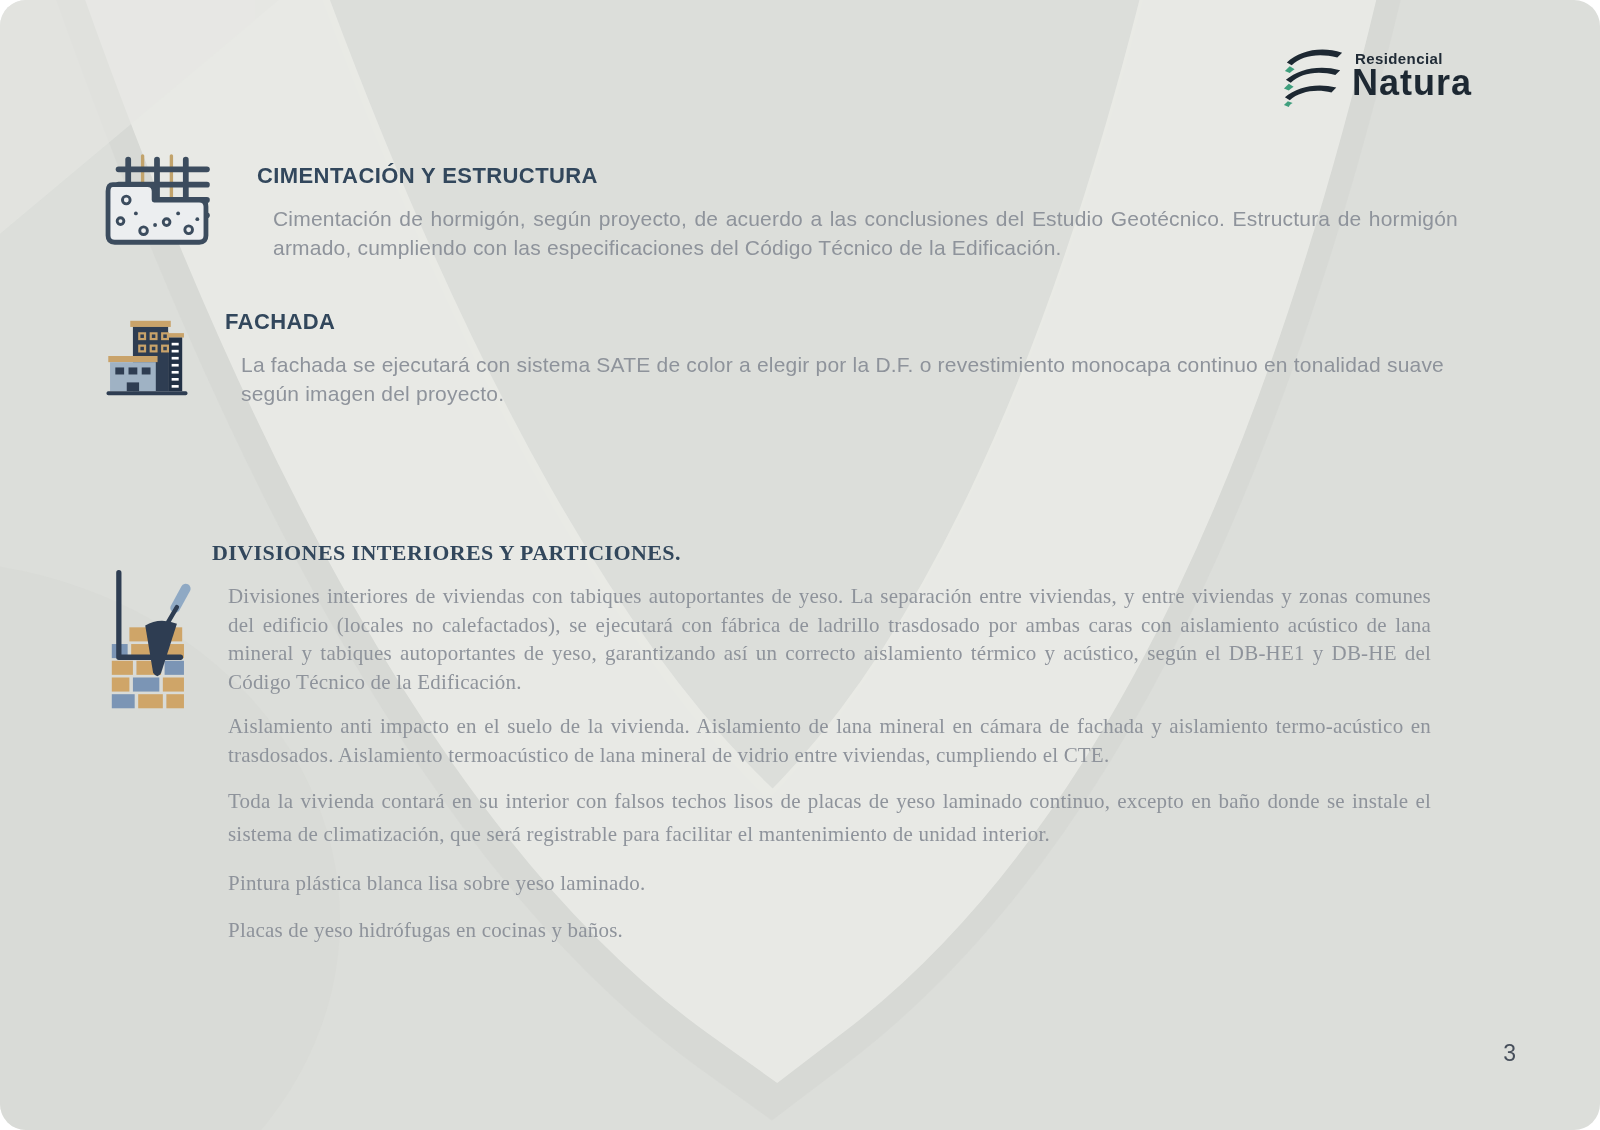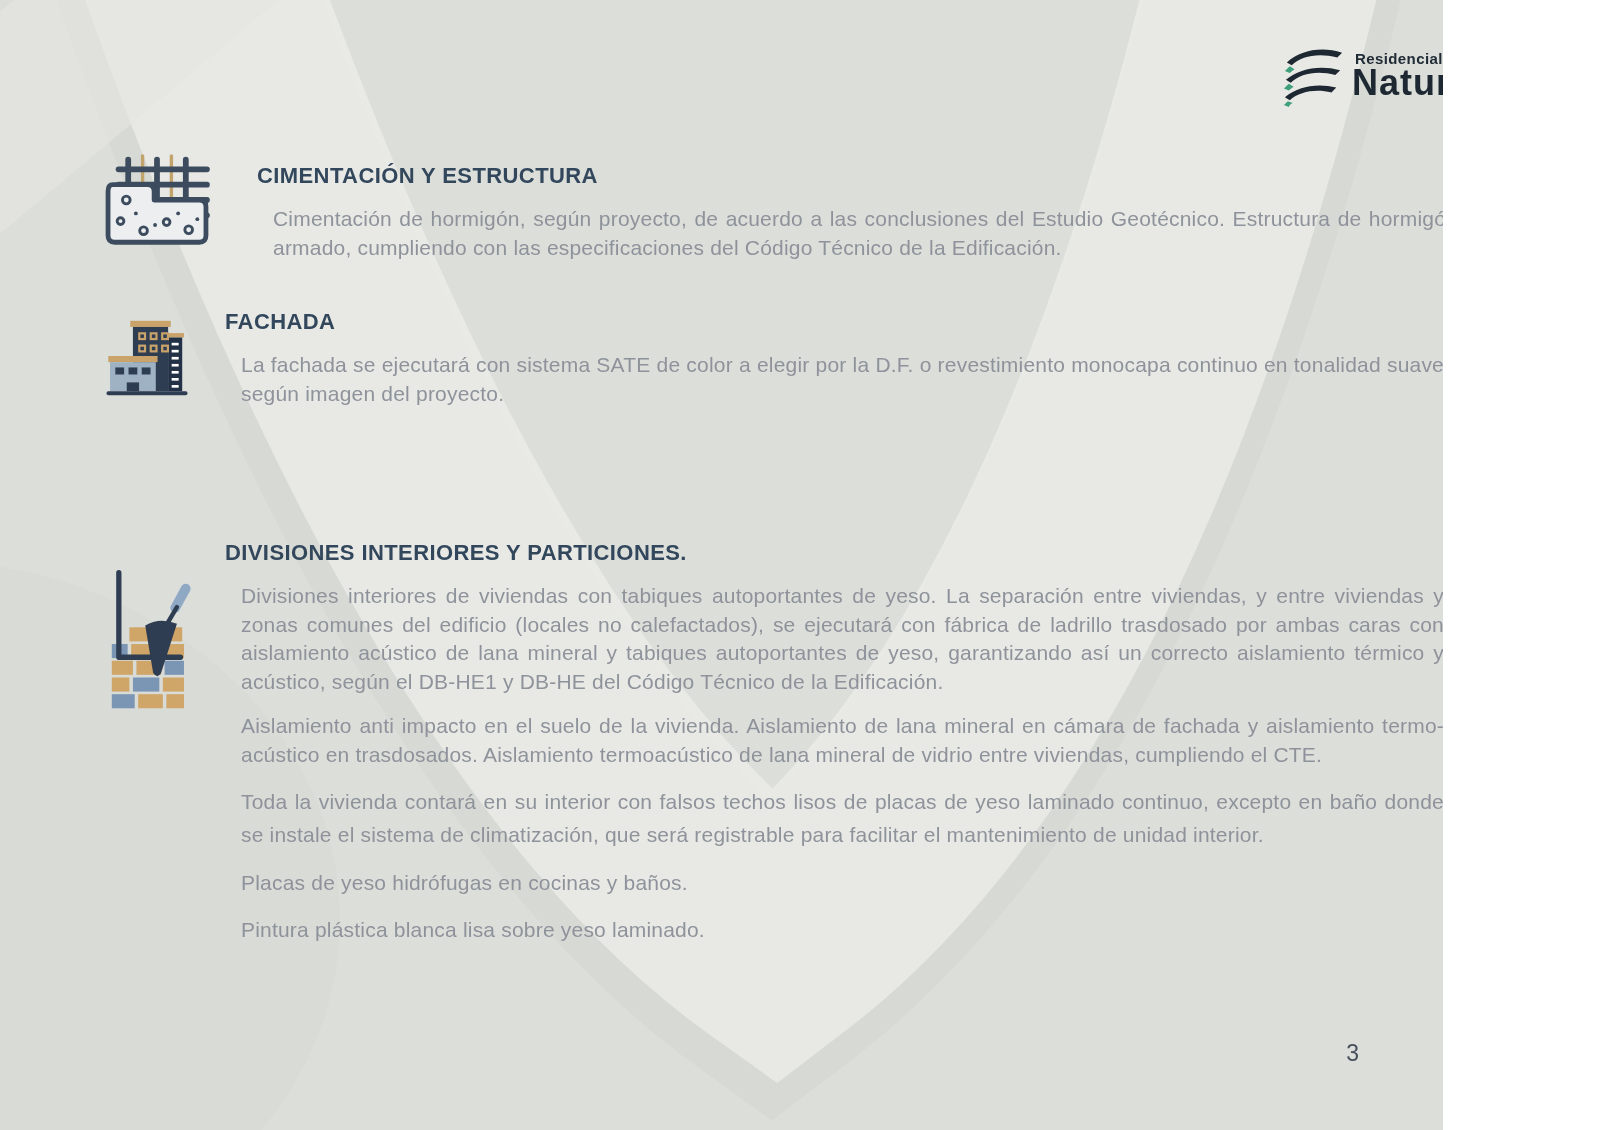--- a/index.html
+++ b/index.html
@@ -1,21 +1,22 @@
 <!DOCTYPE html>
 <html><head>
 <meta charset="utf-8">
 <style>
   html,body{margin:0;padding:0;}
   .page{
     position:relative;
-    width:1443px;height:1130px;
+    width:1600px;height:1130px;
     background:#dcdeda;
     overflow:hidden;
     font-family:"Liberation Sans",sans-serif;
+    border-radius:26px;
   }
   .watermark{position:absolute;inset:0;pointer-events:none;}
 
   
   .logo{
     position:absolute;left:1280px;top:40px;width:240px;height:70px;
     display:flex;align-items:center;
   }
   .logo-icon{width:68px;height:64px;flex:0 0 auto;}
   .logo-text{display:flex;flex-direction:column;margin-left:4px;}
@@ -40,21 +41,21 @@
   }
   .sec p.justify{text-align:justify;}
   .sec p + p{margin-top:13px;}
 
   #content-1{position:absolute;left:257px;top:163px;width:1217px;}
   #icon-1{left:98px;top:152px;width:118px;height:96px;}
 
   #content-2{position:absolute;left:225px;top:309px;width:1235px;}
   #icon-2{left:103px;top:310px;width:88px;height:92px;}
 
-  #content-3{position:absolute;left:225px;top:540px;width:1235px;}
+  #content-3{position:absolute;left:212px;top:540px;width:1235px;font-family:Liberation Serif, serif;}
   #icon-3{left:103px;top:562px;width:88px;height:150px;}
   #content-3 p.loose{line-height:33px;margin-top:16px;}
   #content-3 p.single{margin-top:18px;}
 
   .page-number{
     position:absolute;right:84px;top:1040px;
     font-size:23px;color:#474f5b;
   }
 </style>
 </head>
@@ -188,18 +189,18 @@
 
     <path d="M82 52 L94 30" stroke="#8fa9c4" stroke-width="11" stroke-linecap="round"></path>
     <path d="M74 68 L84 51" stroke="#2e3d52" stroke-width="5" stroke-linecap="round"></path>
     <path d="M48 72 Q64 62 84 70 L66 126 Q62 133 57 126 Z" fill="#2e3d52"></path>
   </svg>
   <section class="sec" id="content-3">
     <h2 class="sec-title">DIVISIONES INTERIORES Y PARTICIONES.</h2>
     <p class="justify">Divisiones interiores de viviendas con tabiques autoportantes de yeso. La separación entre viviendas, y entre viviendas y zonas comunes del edificio (locales no calefactados), se ejecutará con fábrica de ladrillo trasdosado por ambas caras con aislamiento acústico de lana mineral y tabiques autoportantes de yeso, garantizando así un correcto aislamiento térmico y acústico, según el DB-HE1 y DB-HE del Código Técnico de la Edificación.</p>
     <p class="justify">Aislamiento anti impacto en el suelo de la vivienda. Aislamiento de lana mineral en cámara de fachada y aislamiento termo-acústico en trasdosados. Aislamiento termoacústico de lana mineral de vidrio entre viviendas, cumpliendo el CTE.</p>
     <p class="justify loose">Toda la vivienda contará en su interior con falsos techos lisos de placas de yeso laminado continuo, excepto en baño donde se instale el sistema de climatización, que será registrable para facilitar el mantenimiento de unidad interior.</p>
+    <p class="single">Pintura plástica blanca lisa sobre yeso laminado.</p>
     <p class="single">Placas de yeso hidrófugas en cocinas y baños.</p>
-    <p class="single">Pintura plástica blanca lisa sobre yeso laminado.</p>
   </section>
 
   <div class="page-number">3</div>
 </div>
 
 </body></html>

